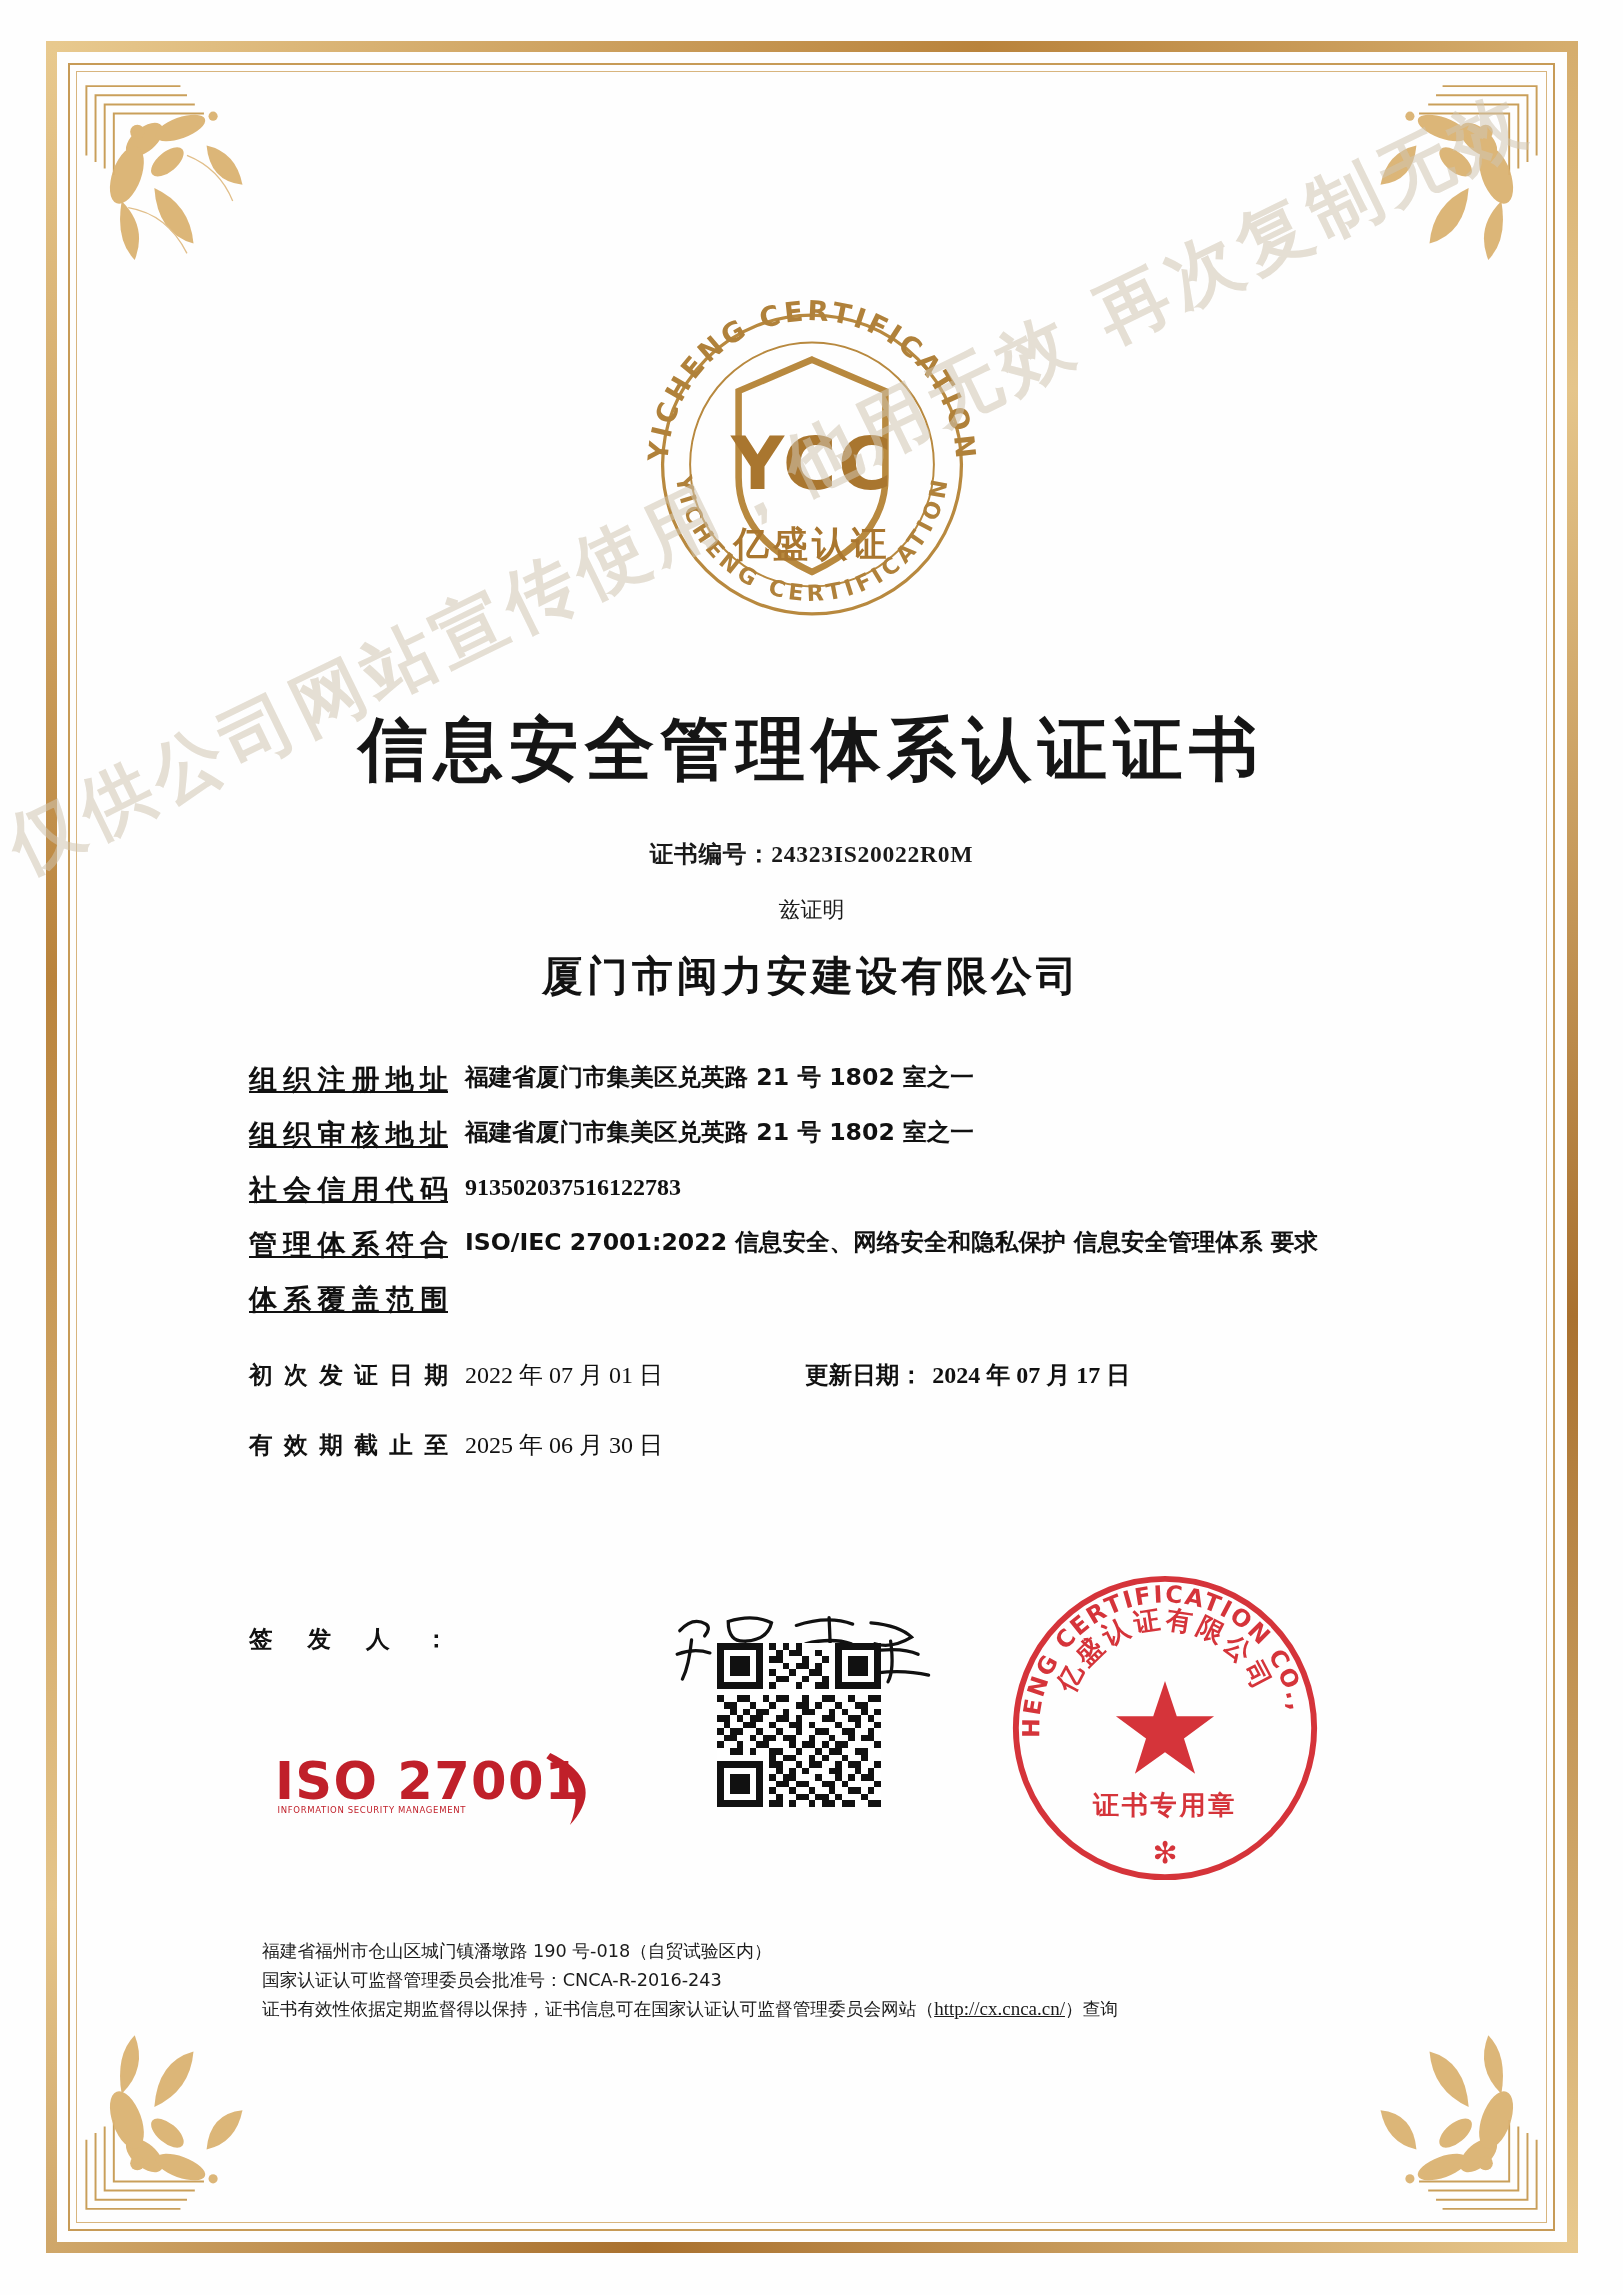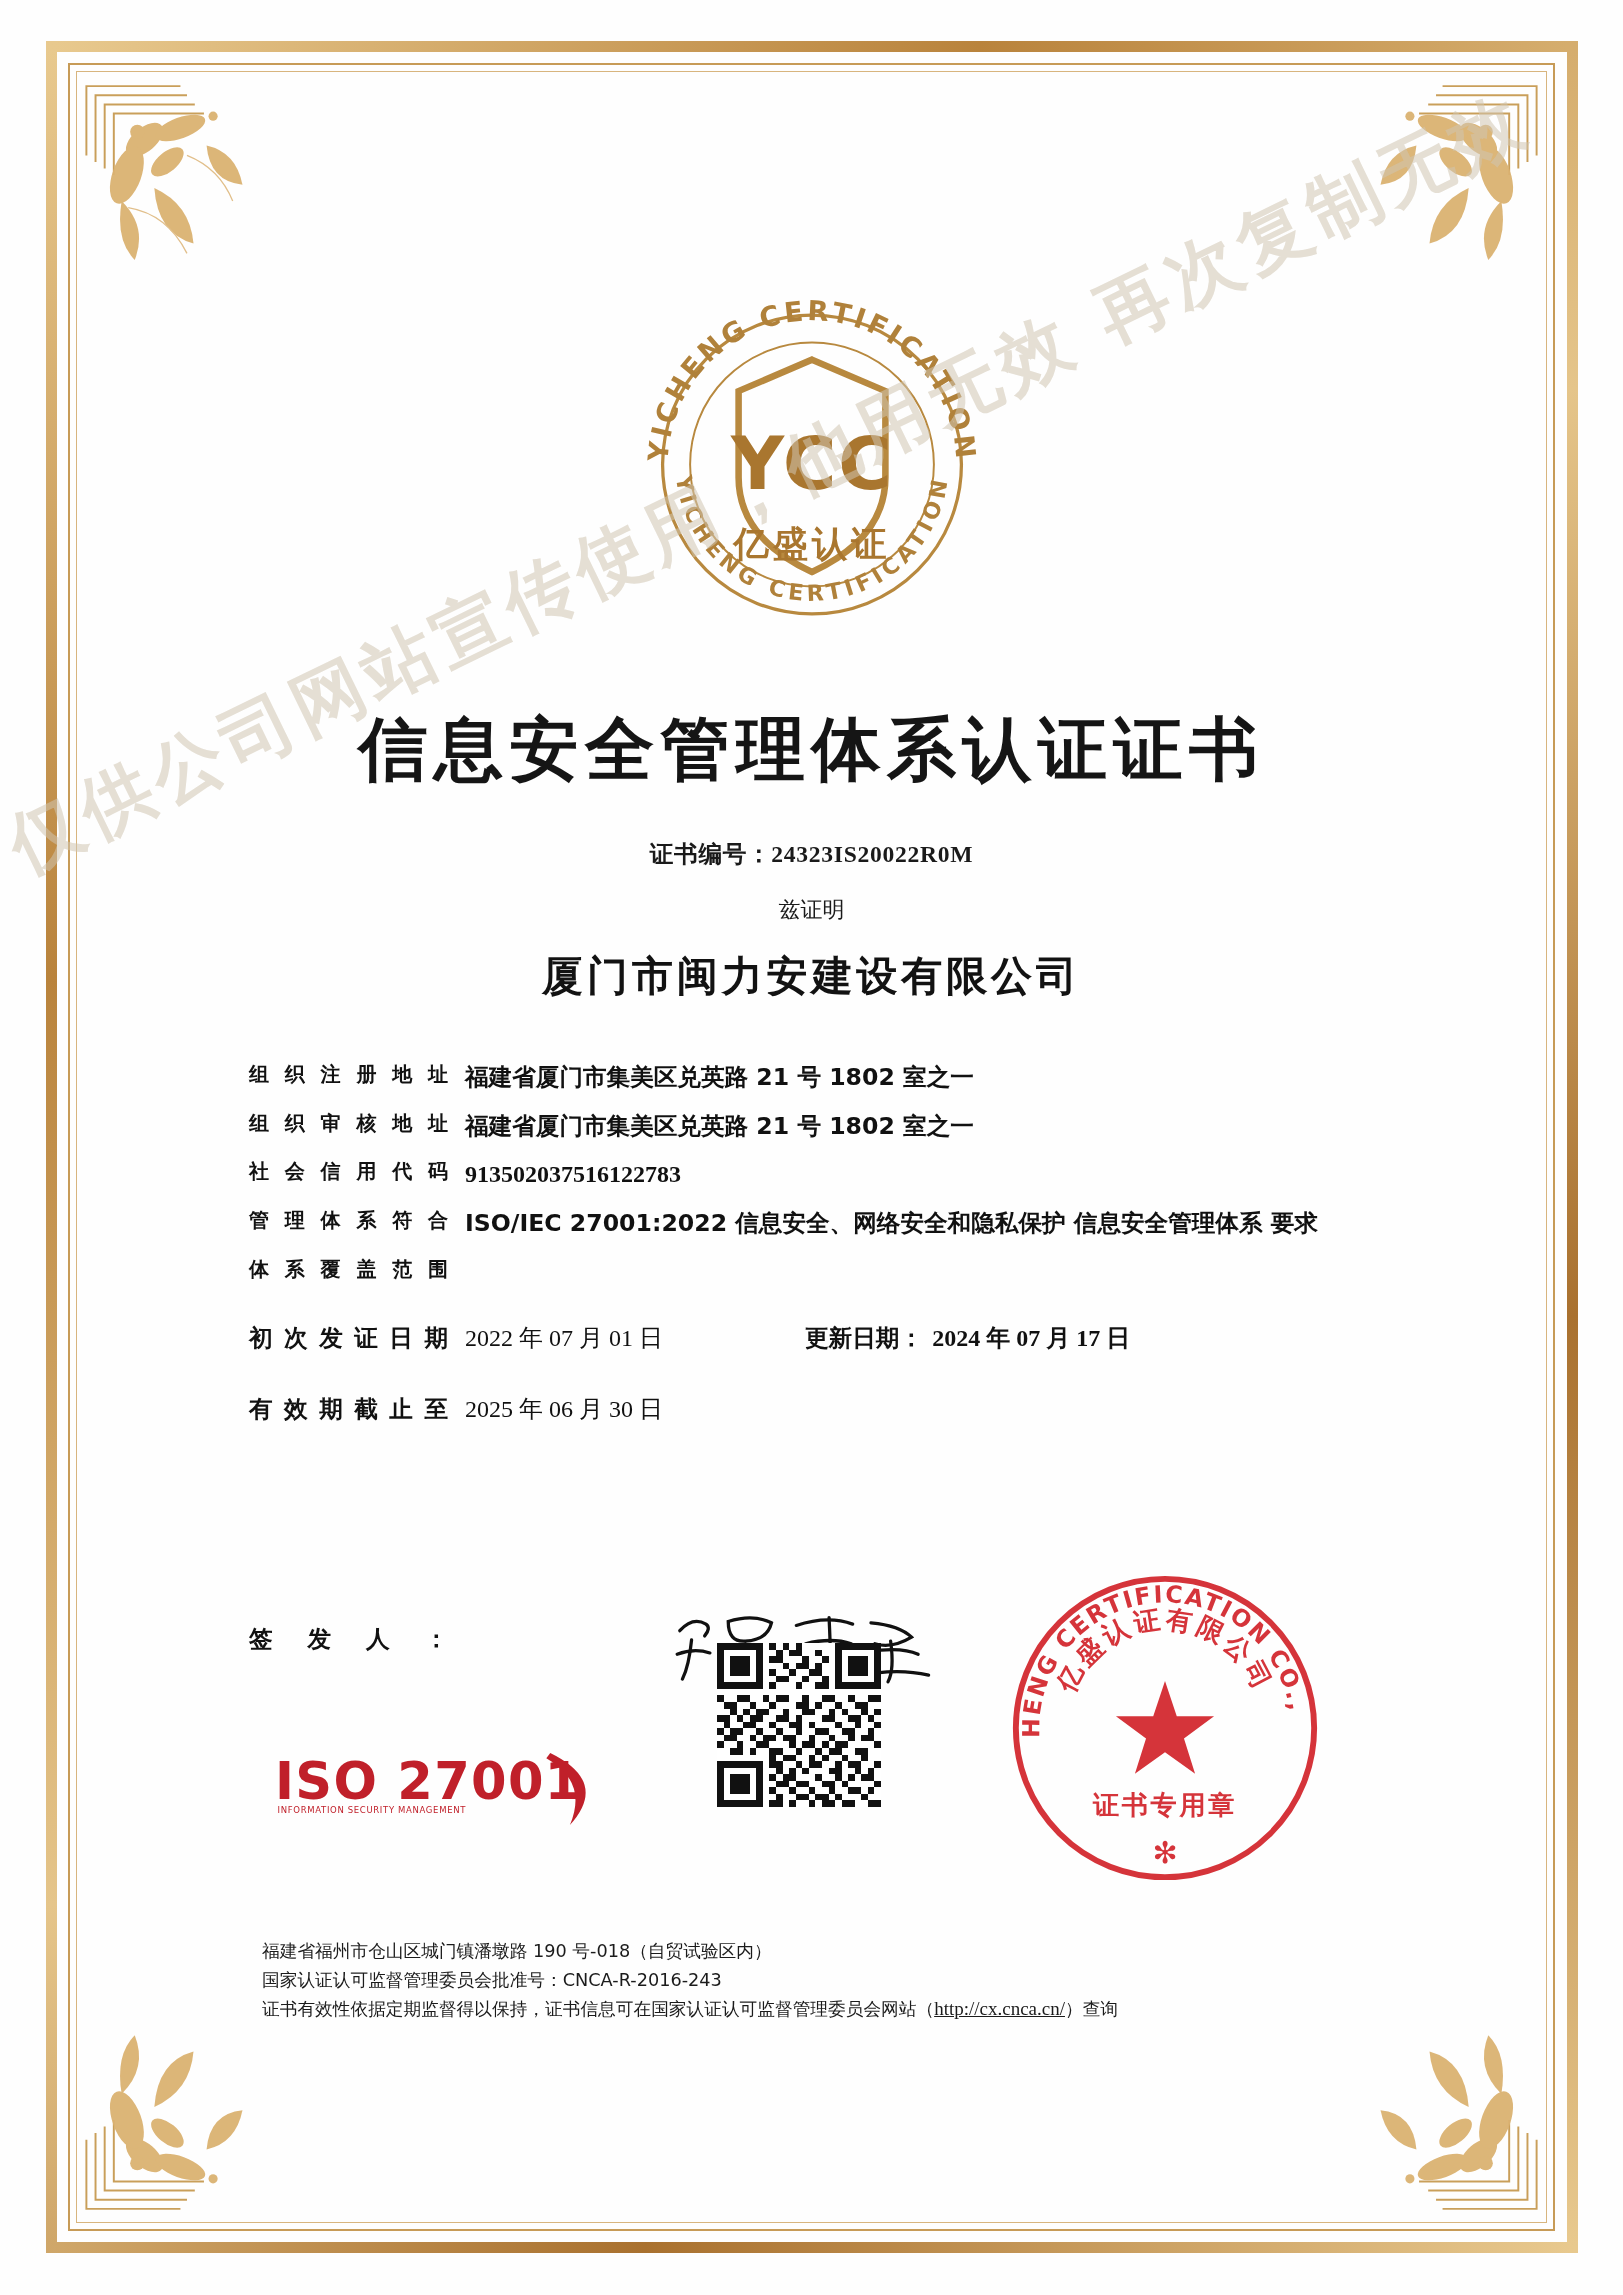--- a/index.html
+++ b/index.html
@@ -130,23 +130,24 @@
     line-height: 1.45;
     color: #111;
   }
   .row .lbl {
     width: 216px;
     flex: 0 0 216px;
     font-family: "DejaVu Sans", sans-serif;
     font-weight: bold;
     text-align: justify;
     text-align-last: justify;
-    font-size: 20px;
+    font-size: 28px;
     padding-right: 17px;
     box-sizing: border-box;
+    text-decoration: underline;
   }
   .row .val {
     flex: 1;
     font-family: "Liberation Serif", serif;
     font-weight: bold;
     font-size: 24px;
   }
   .row .val.cn {
     font-family: "DejaVu Sans", sans-serif;
     font-weight: bold;

